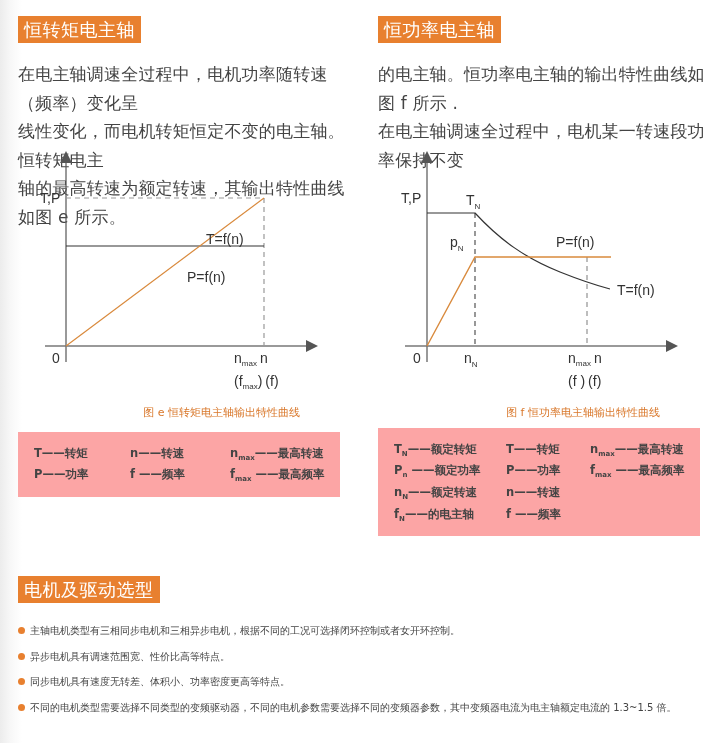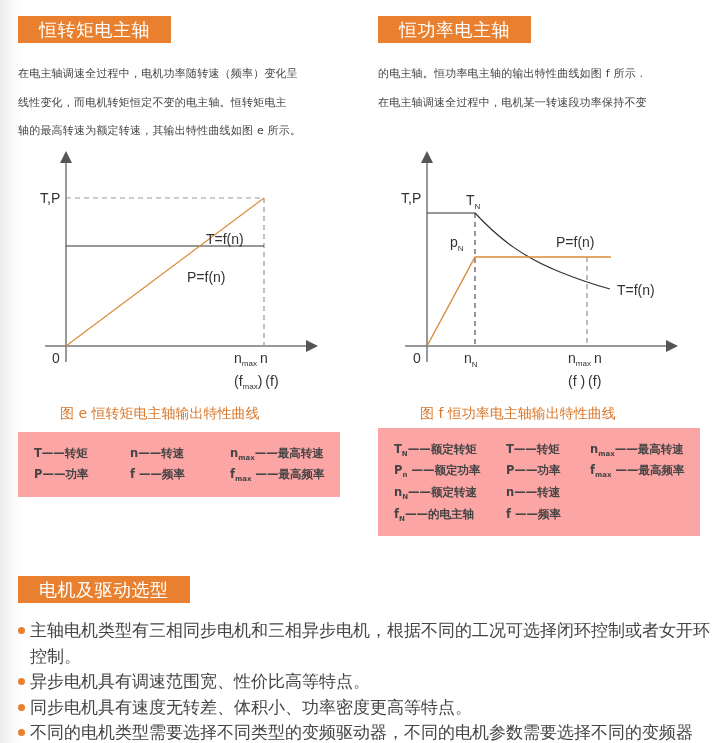--- a/index.html
+++ b/index.html
@@ -10,39 +10,39 @@
     font-family: "DejaVu Sans", "Liberation Sans", sans-serif;
     color: #333333;
   }
   .section-tag {
     position: absolute;
     height: 27px;
     background: #e8802f;
     color: #ffffff;
     font-size: 18px;
     line-height: 27px;
-    padding: 0 21px;
+    padding: 0 6px;
     letter-spacing: 0.5px;
     white-space: nowrap;
   }
   .para {
     position: absolute;
-    font-size: 11px;
+    font-size: 17px;
     line-height: 28.5px;
     color: #444444;
     letter-spacing: 0.2px;
   }
   .chart { position: absolute; left: 0; top: 0; }
   .chart text { font-family: "Liberation Sans", "DejaVu Sans", sans-serif; fill: #333333; }
   .caption {
     position: absolute;
-    font-size: 14px;
+    font-size: 11px;
     color: #d9772a;
     white-space: nowrap;
-    text-align: left;
+    text-align: right;
   }
   .legend {
     position: absolute;
     background: #fca5a5;
     font-size: 11.5px;
     color: #444444;
     font-weight: bold;
   }
   .legend .cell {
     position: absolute;
@@ -56,21 +56,21 @@
   .bullets {
     position: absolute;
     left: 18px;
     top: 618px;
     width: 700px;
     list-style: none;
   }
   .bullets li {
     position: relative;
     padding-left: 12px;
-    font-size: 17px;
+    font-size: 10px;
     line-height: 25.5px;
     color: #444444;
   }
   .bullets li .dot {
     position: absolute;
     left: 0;
     top: 9px;
     width: 7px;
     height: 7px;
     border-radius: 50%;

